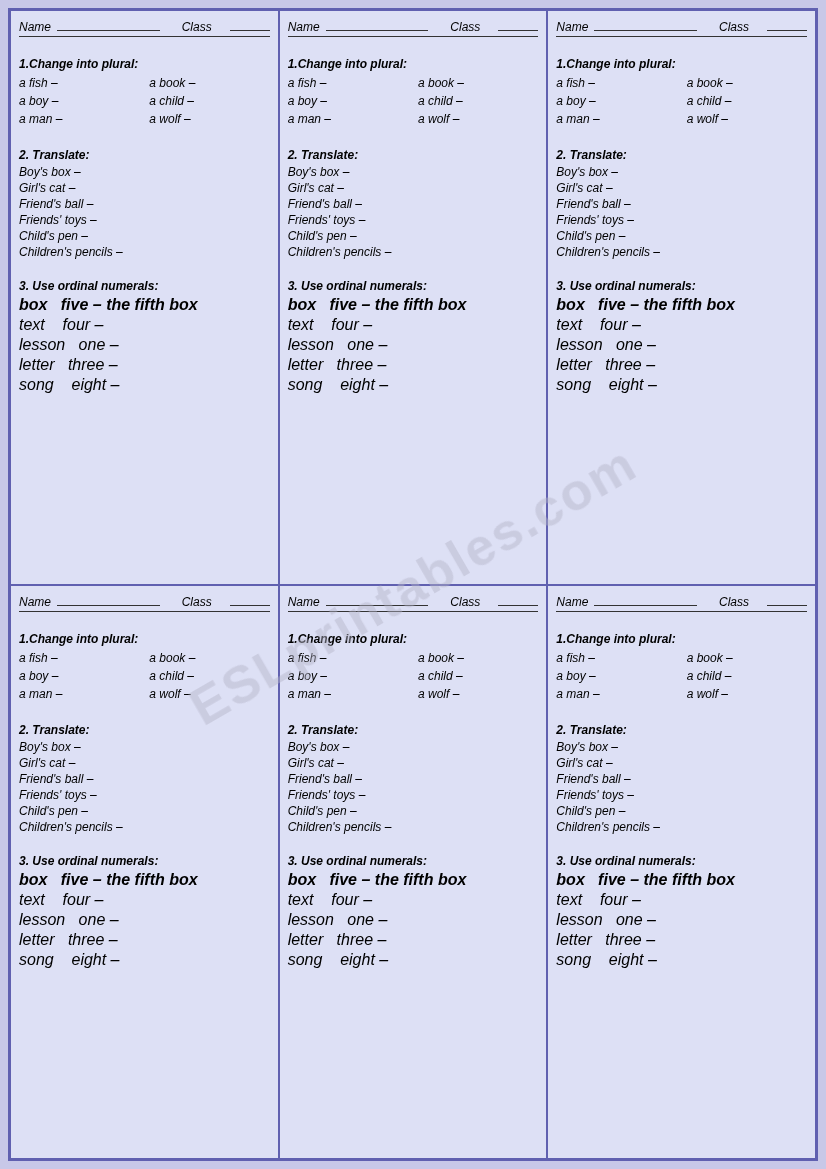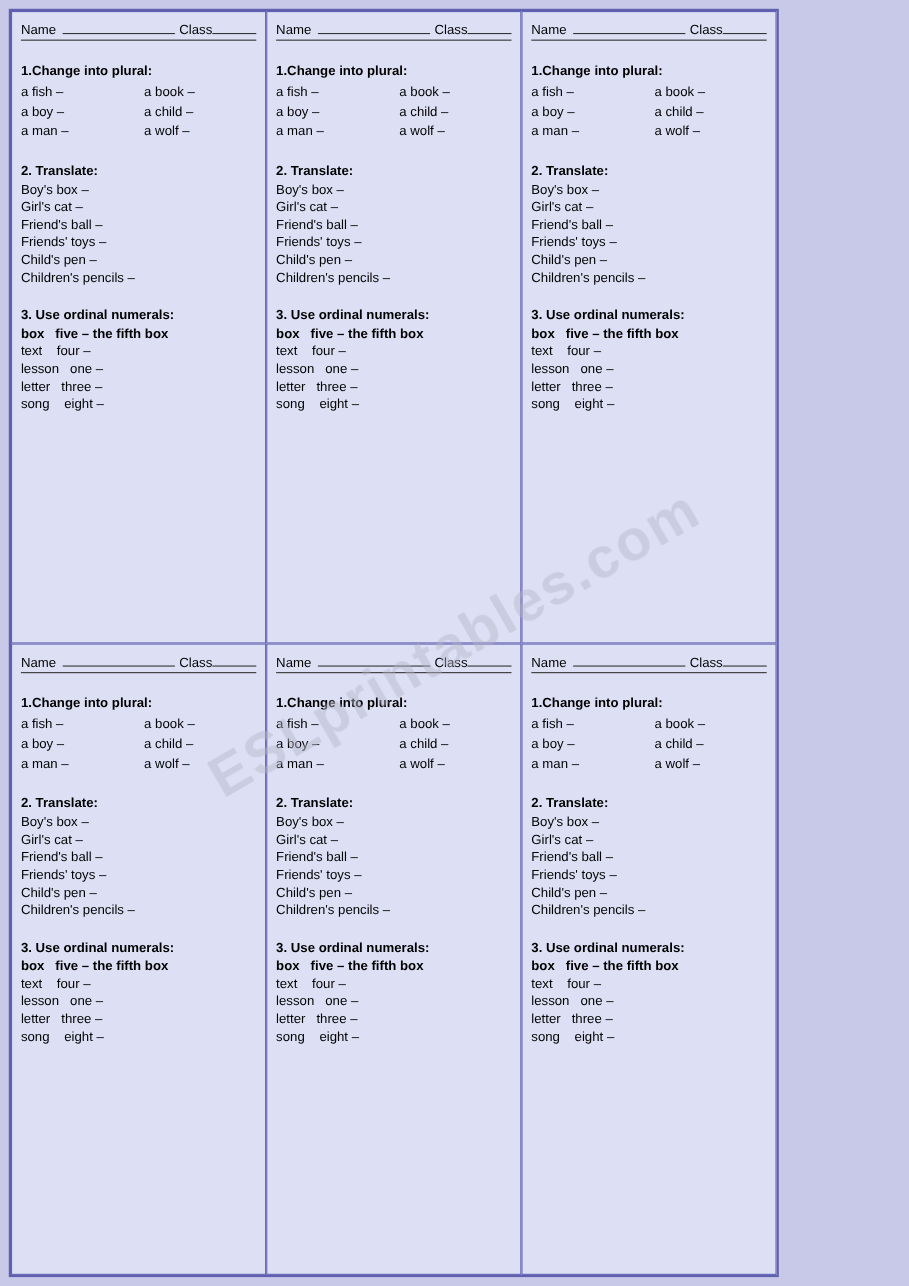--- a/index.html
+++ b/index.html
@@ -11,22 +11,23 @@
       min-height: 1169px;
       padding: 8px;
     }
     .page {
       display: grid;
       grid-template-columns: 1fr 1fr 1fr;
       grid-template-rows: 1fr 1fr;
       gap: 0;
       border: 2px solid #6060b0;
       background: #c8c8e8;
-      width: 700px;
+      width: 810px;
       min-height: 1153px;
+      font-style: italic;
     }
     .card {
       border: 1px solid #6060b0;
       background: #dde0f5;
       padding: 6px 8px;
       min-height: 570px;
     }
     .name-row {
       display: flex;
       align-items: baseline;
@@ -36,21 +37,21 @@
       padding-bottom: 2px;
     }
     .name-label { margin-right: 2px; }
     .name-line {
       flex: 1;
       border-bottom: 1px solid #333;
       margin: 0 4px;
       margin-bottom: -1px;
       height: 14px;
     }
-    .class-label { margin: 0 0; }
+    .class-label { margin: 0 18px; }
     .class-line {
       width: 40px;
       border-bottom: 1px solid #333;
       margin-bottom: -1px;
       height: 14px;
     }
     .section-title {
       font-weight: bold;
       margin: 20px 0 3px 0;
       font-size: 12px;
@@ -68,21 +69,21 @@
     .two-col .line-item {
       flex: 1;
     }
     .example-bold {
       font-weight: bold;
     }
     .ordinal-row {
       display: flex;
       align-items: baseline;
       margin: 2px 0;
-      font-size: 12px;
+      font-size: 16px;
     }
     .watermark {
       position: fixed;
       top: 50%;
       left: 50%;
       transform: translate(-50%, -50%) rotate(-30deg);
       font-size: 52px;
       font-weight: bold;
       color: rgba(180, 180, 200, 0.45);
       pointer-events: none;

